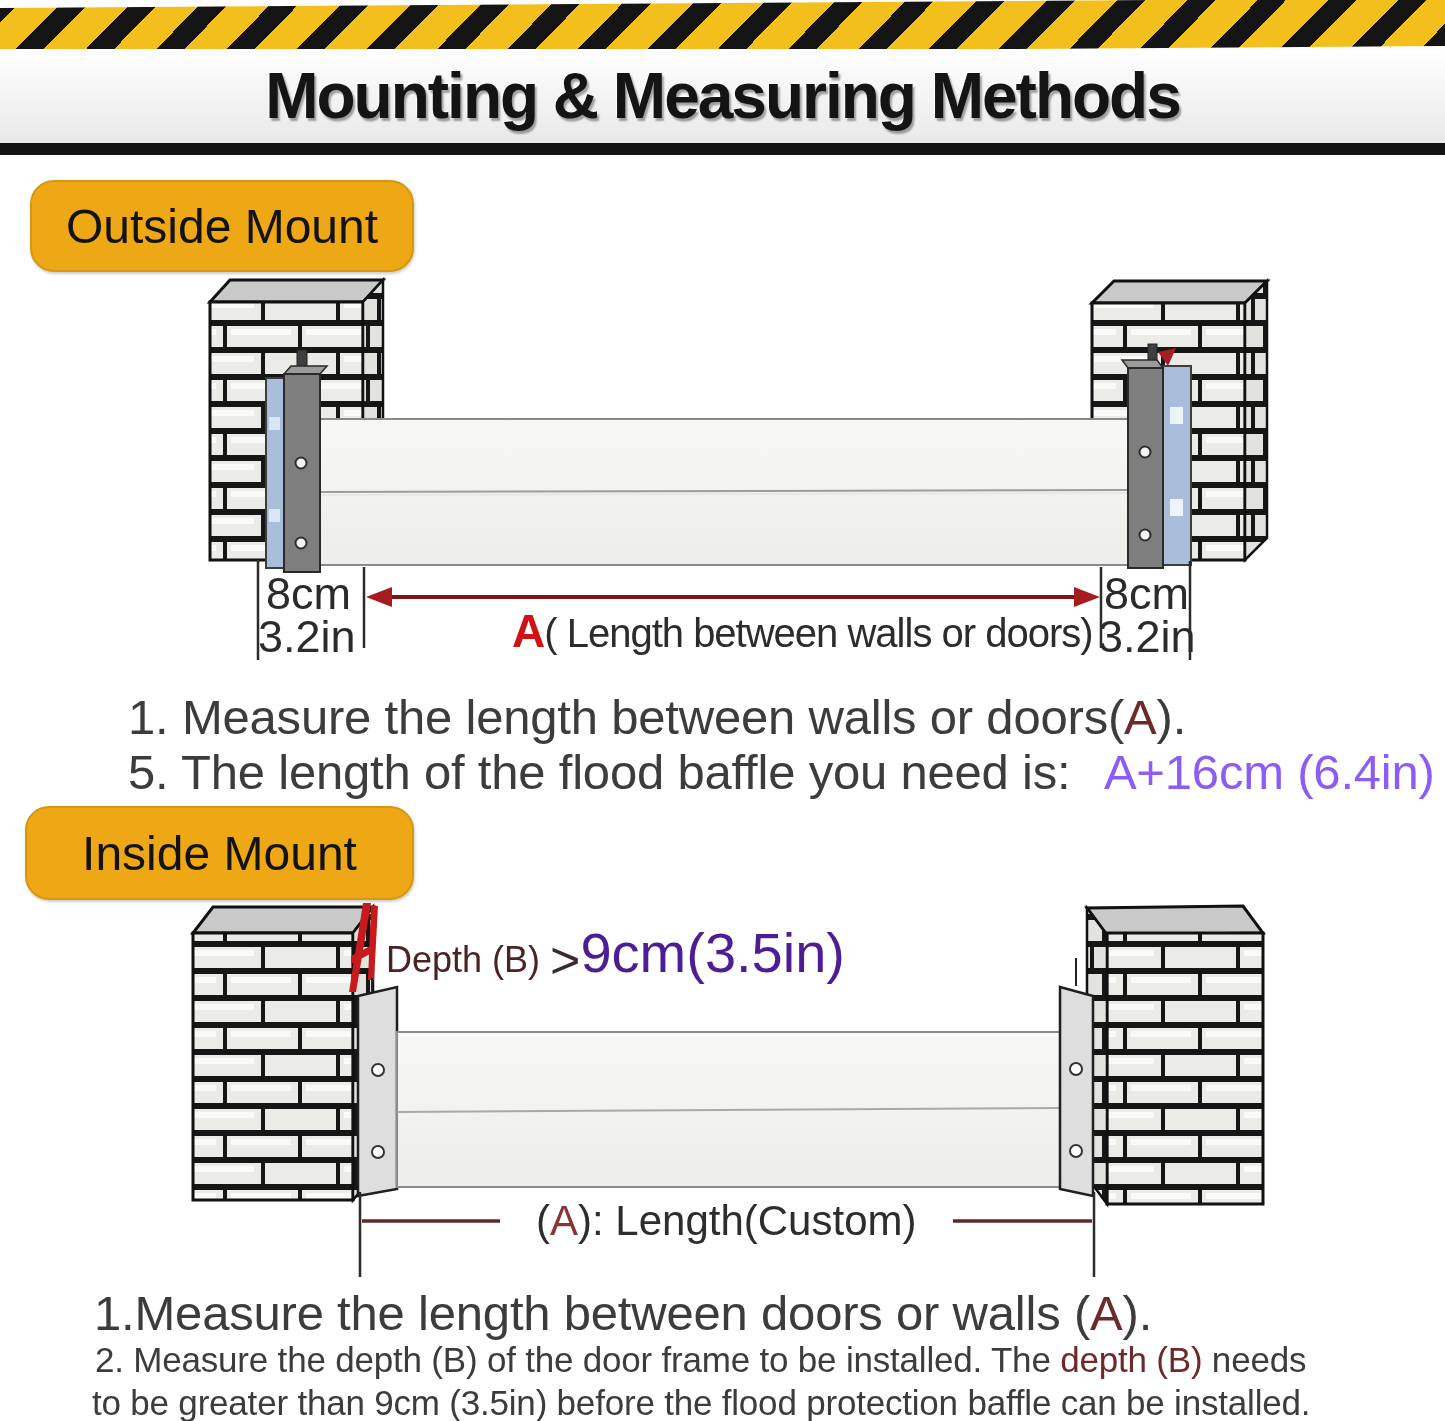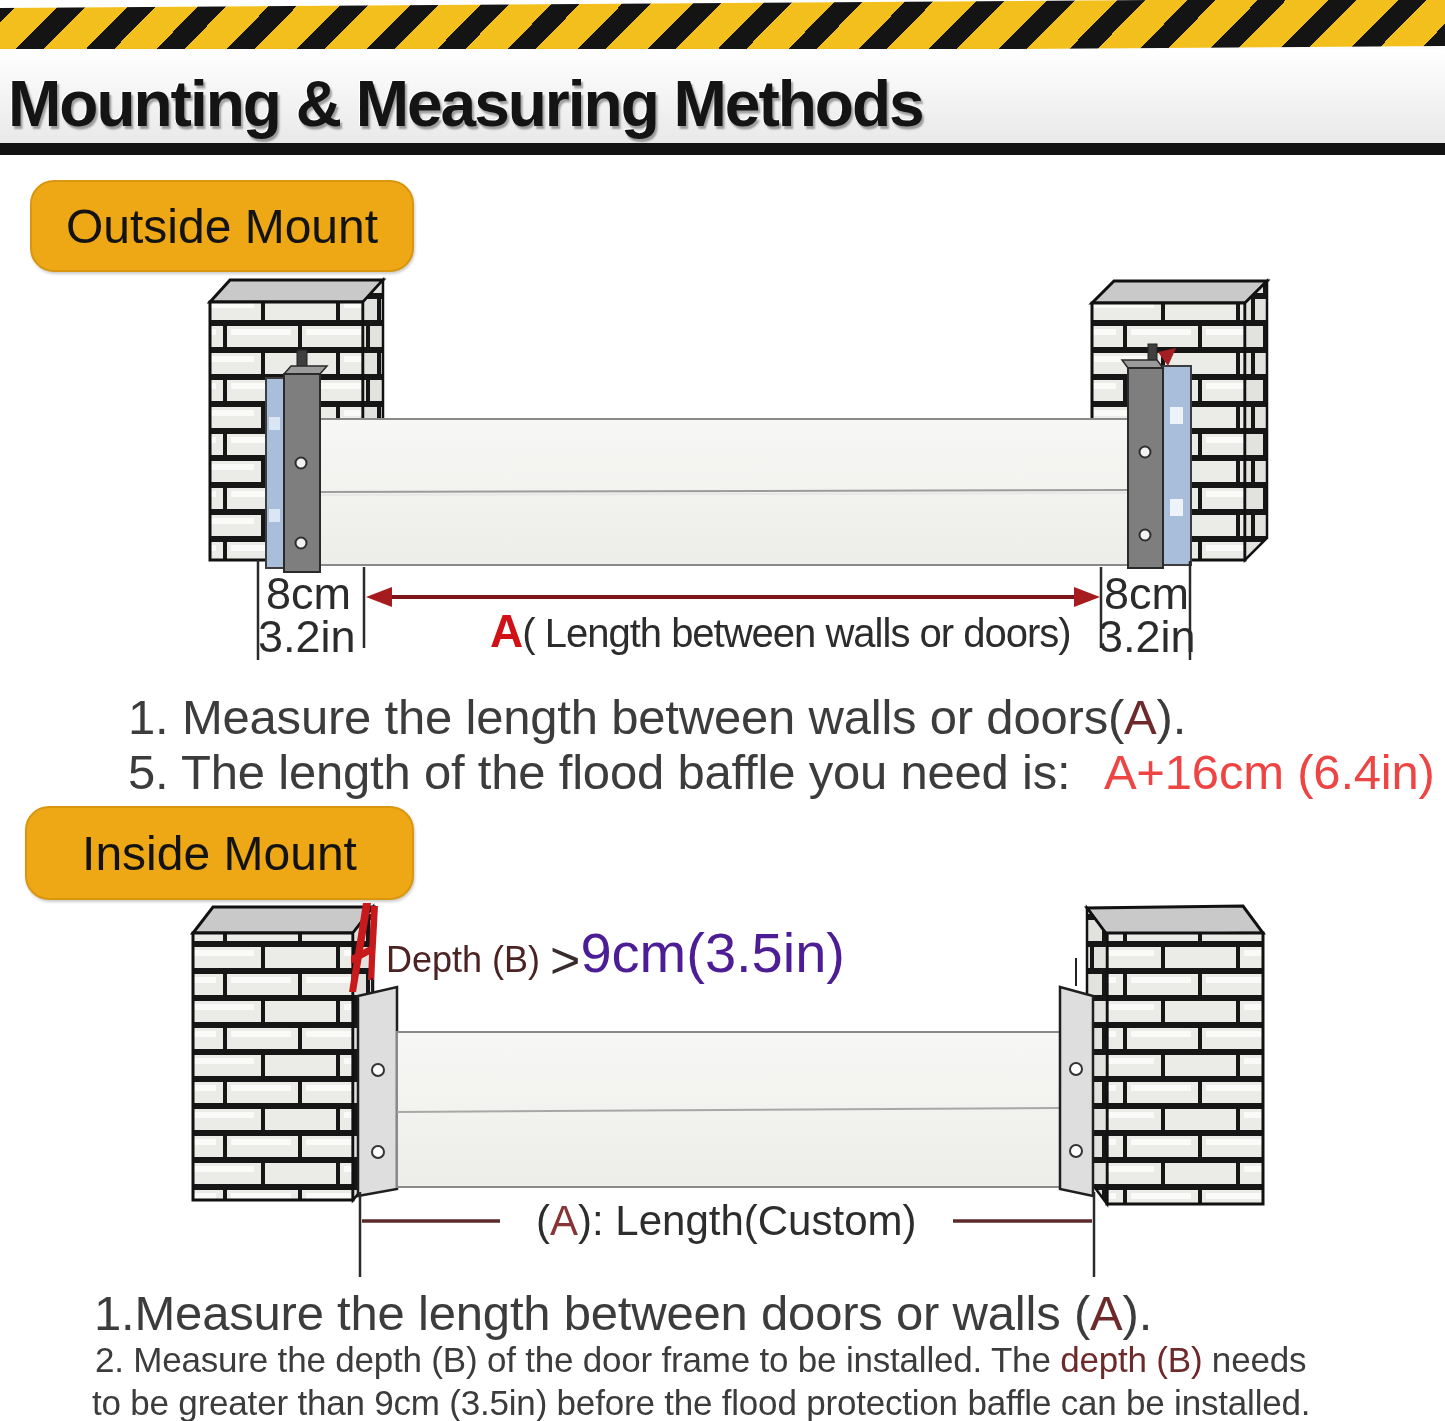--- a/index.html
+++ b/index.html
@@ -12,42 +12,42 @@
     position:absolute;left:-14px;top:3px;width:1475px;height:48px;
     background:repeating-linear-gradient(135deg,#141414 0 20px,#f2bf1c 20px 50px);
     transform:rotate(-0.4deg);
   }
   .title-band{
     position:absolute;left:0;top:49px;width:1445px;height:94px;
     background:linear-gradient(#ffffff,#e9e9e9);
     box-shadow:0 2px 3px rgba(0,0,0,.25);
   }
   .title-band h1{
-    margin:8px;line-height:94px;
+    margin:0;line-height:94px;text-align:center;
     font-size:64px;font-weight:bold;letter-spacing:-2px;color:#141414;
     text-shadow:2px 3px 2px rgba(0,0,0,.35), -1px -1px 0 #ffffff;
   }
   .header-rule{position:absolute;left:0;top:143px;width:1445px;height:12px;background:#121212;}
   
   .badge{
     position:absolute;background:#efa815;border:2px solid #d9960f;border-radius:24px;
     color:#131313;display:flex;align-items:center;justify-content:center;
     font-size:48px;box-shadow:1px 2px 3px rgba(0,0,0,.2);
   }
   .badge.outside{left:30px;top:180px;width:380px;height:88px;}
   .badge.inside{left:25px;top:806px;width:385px;height:90px;}
   
   .diagram{position:absolute;}
   
   .lbl{position:absolute;color:#2b2b2b;font-size:45px;line-height:1;white-space:nowrap;}
-  .a-line{position:absolute;left:490px;top:608px;white-space:nowrap;line-height:1;}
+  .a-line{position:absolute;left:512px;top:608px;white-space:nowrap;line-height:1;}
   .a-letter{font-size:46px;font-weight:bold;color:#d01115;letter-spacing:-1px;}
   .a-caption{font-size:40px;color:#2c2c2c;letter-spacing:-1px;}
   .step{position:absolute;font-size:49px;color:#3c3c3c;line-height:1.1;white-space:nowrap;letter-spacing:-0.2px;}
-  .hl-red{color:#ef4444;margin-left:20px;}
+  .hl-red{color:#8b5cf6;margin-left:20px;}
   .hl-maroon{color:#6e2a2a;}
   .depth-line{position:absolute;left:386px;top:920px;white-space:nowrap;}
   .depth-label{font-size:36px;color:#4b2323;}
   .depth-gt{font-size:52px;color:#392c2c;vertical-align:-6px;}
   .depth-value{font-size:56px;color:#4c1d95;}
   .len-line{position:absolute;left:536px;top:1197px;font-size:42px;color:#2d2d2d;white-space:nowrap;}
   .len-a{color:#8a3535;}
   .small-steps{font-size:35px;}
 </style>
 </head>

